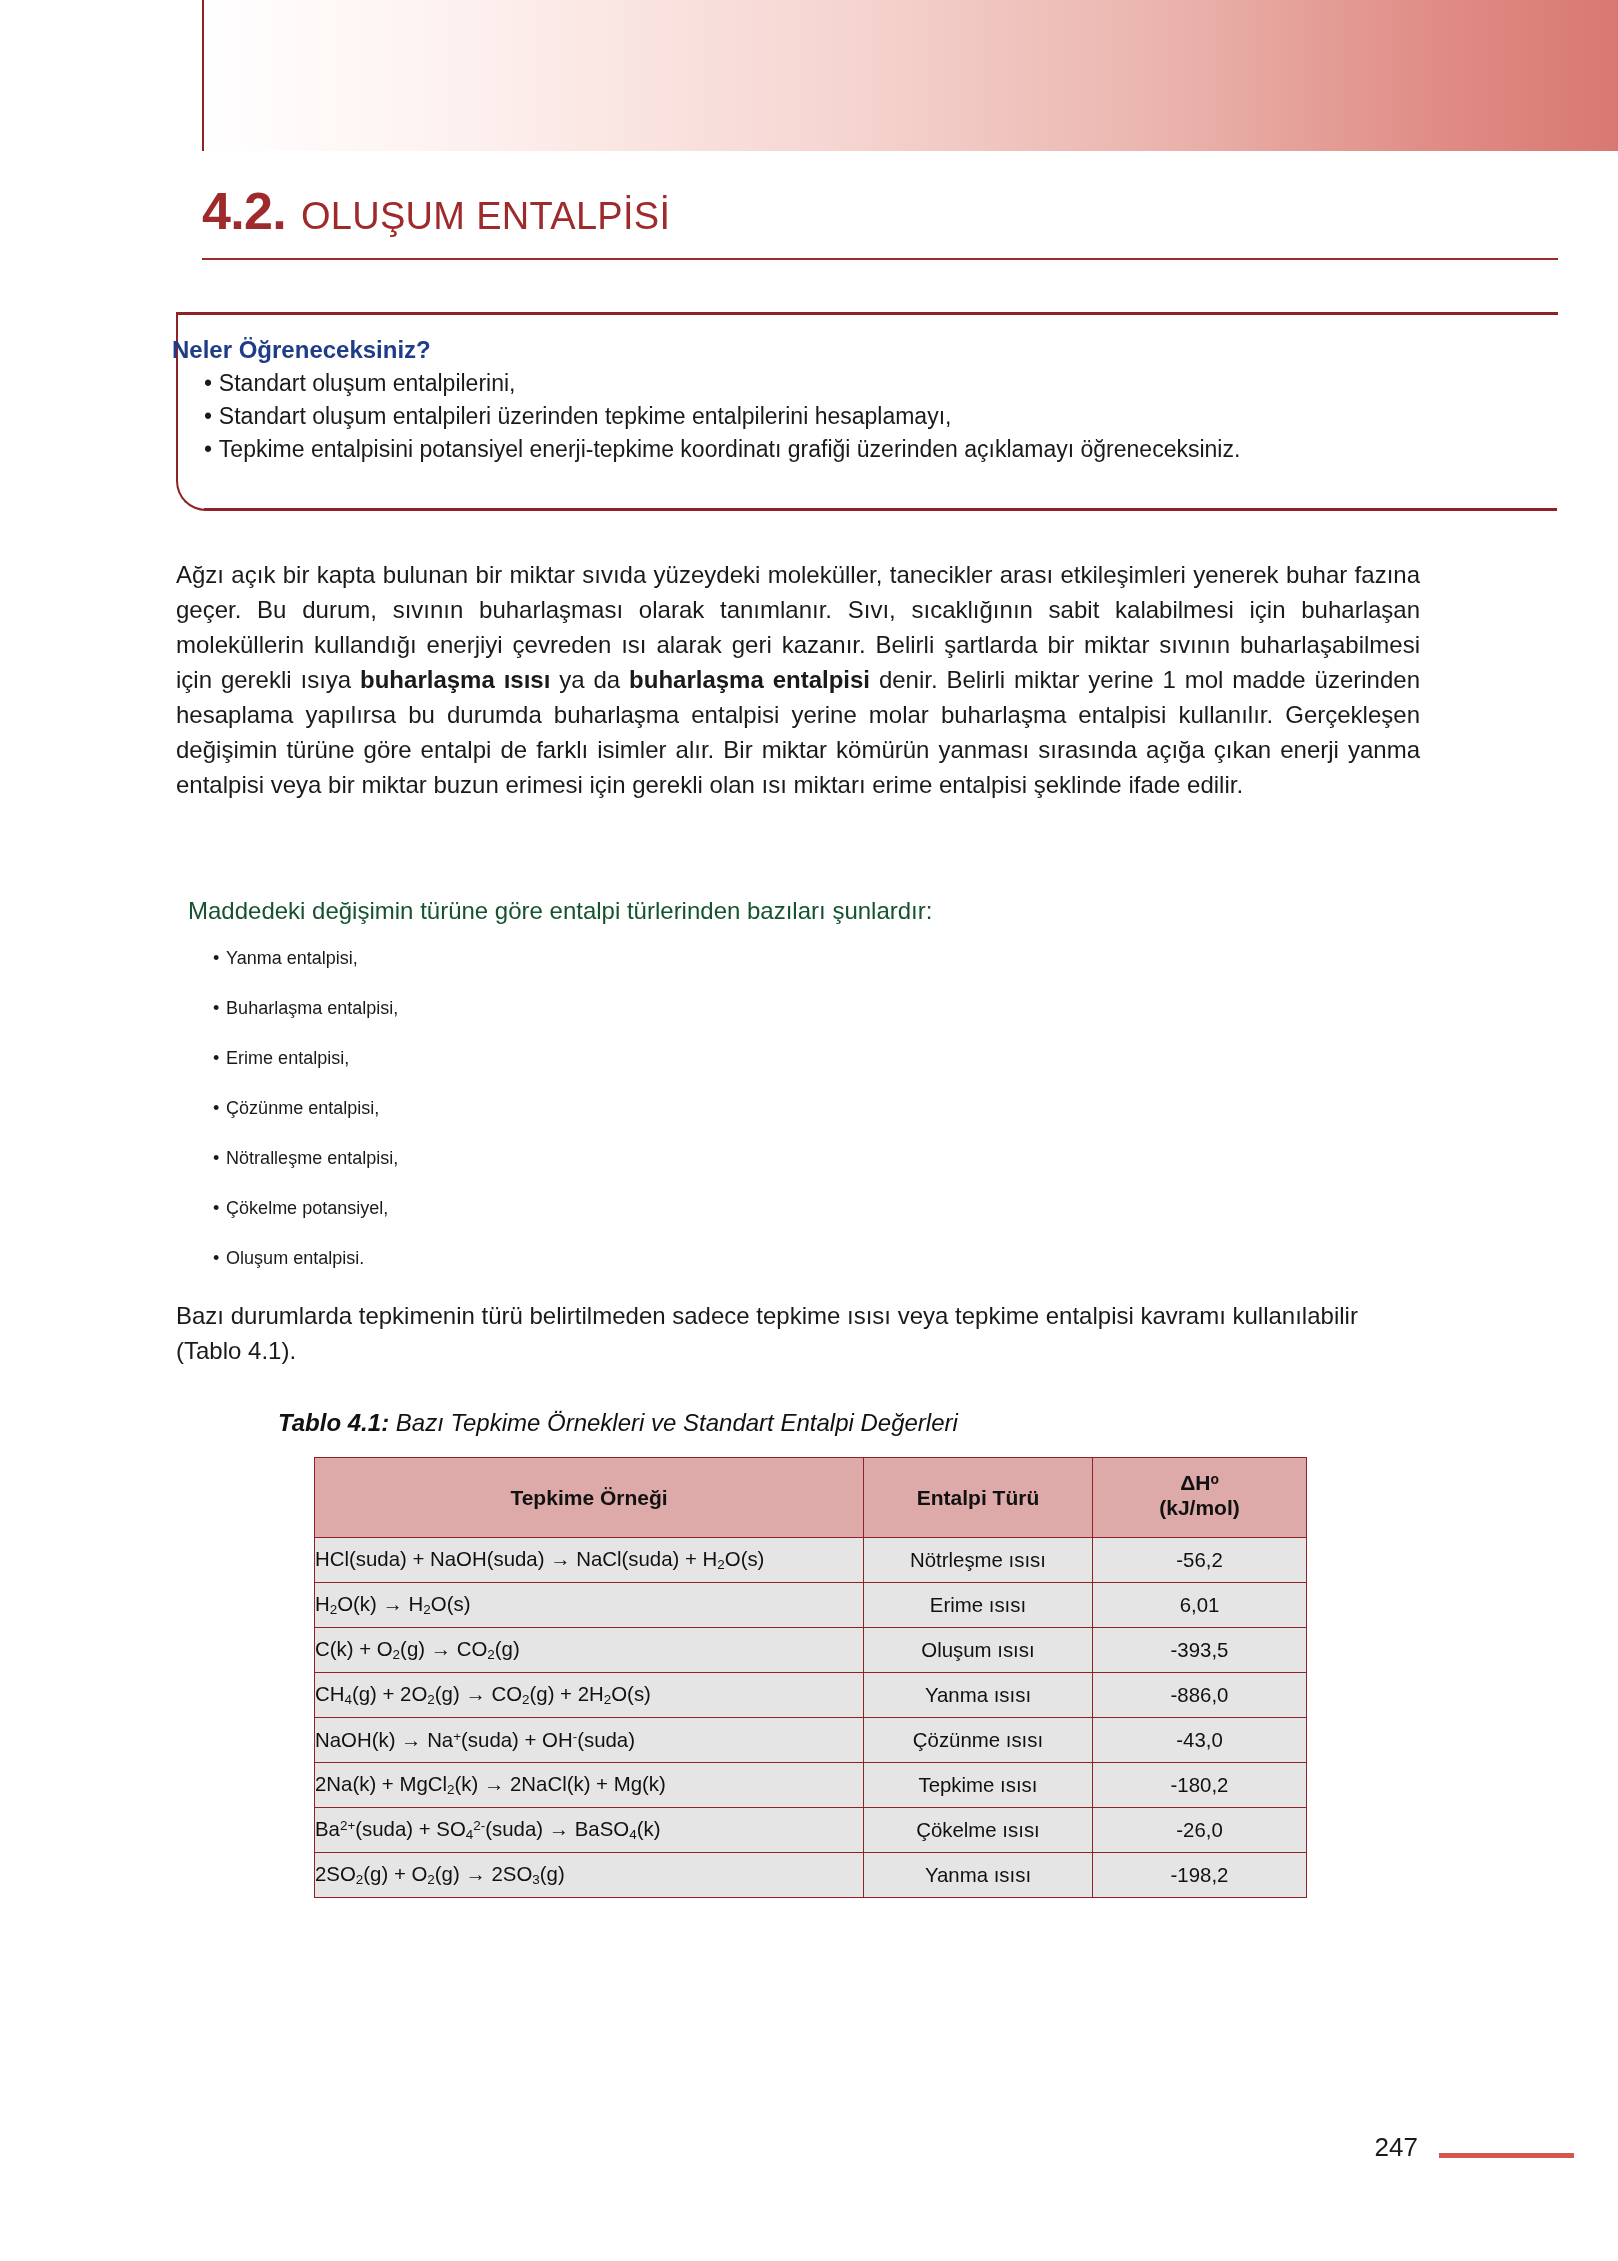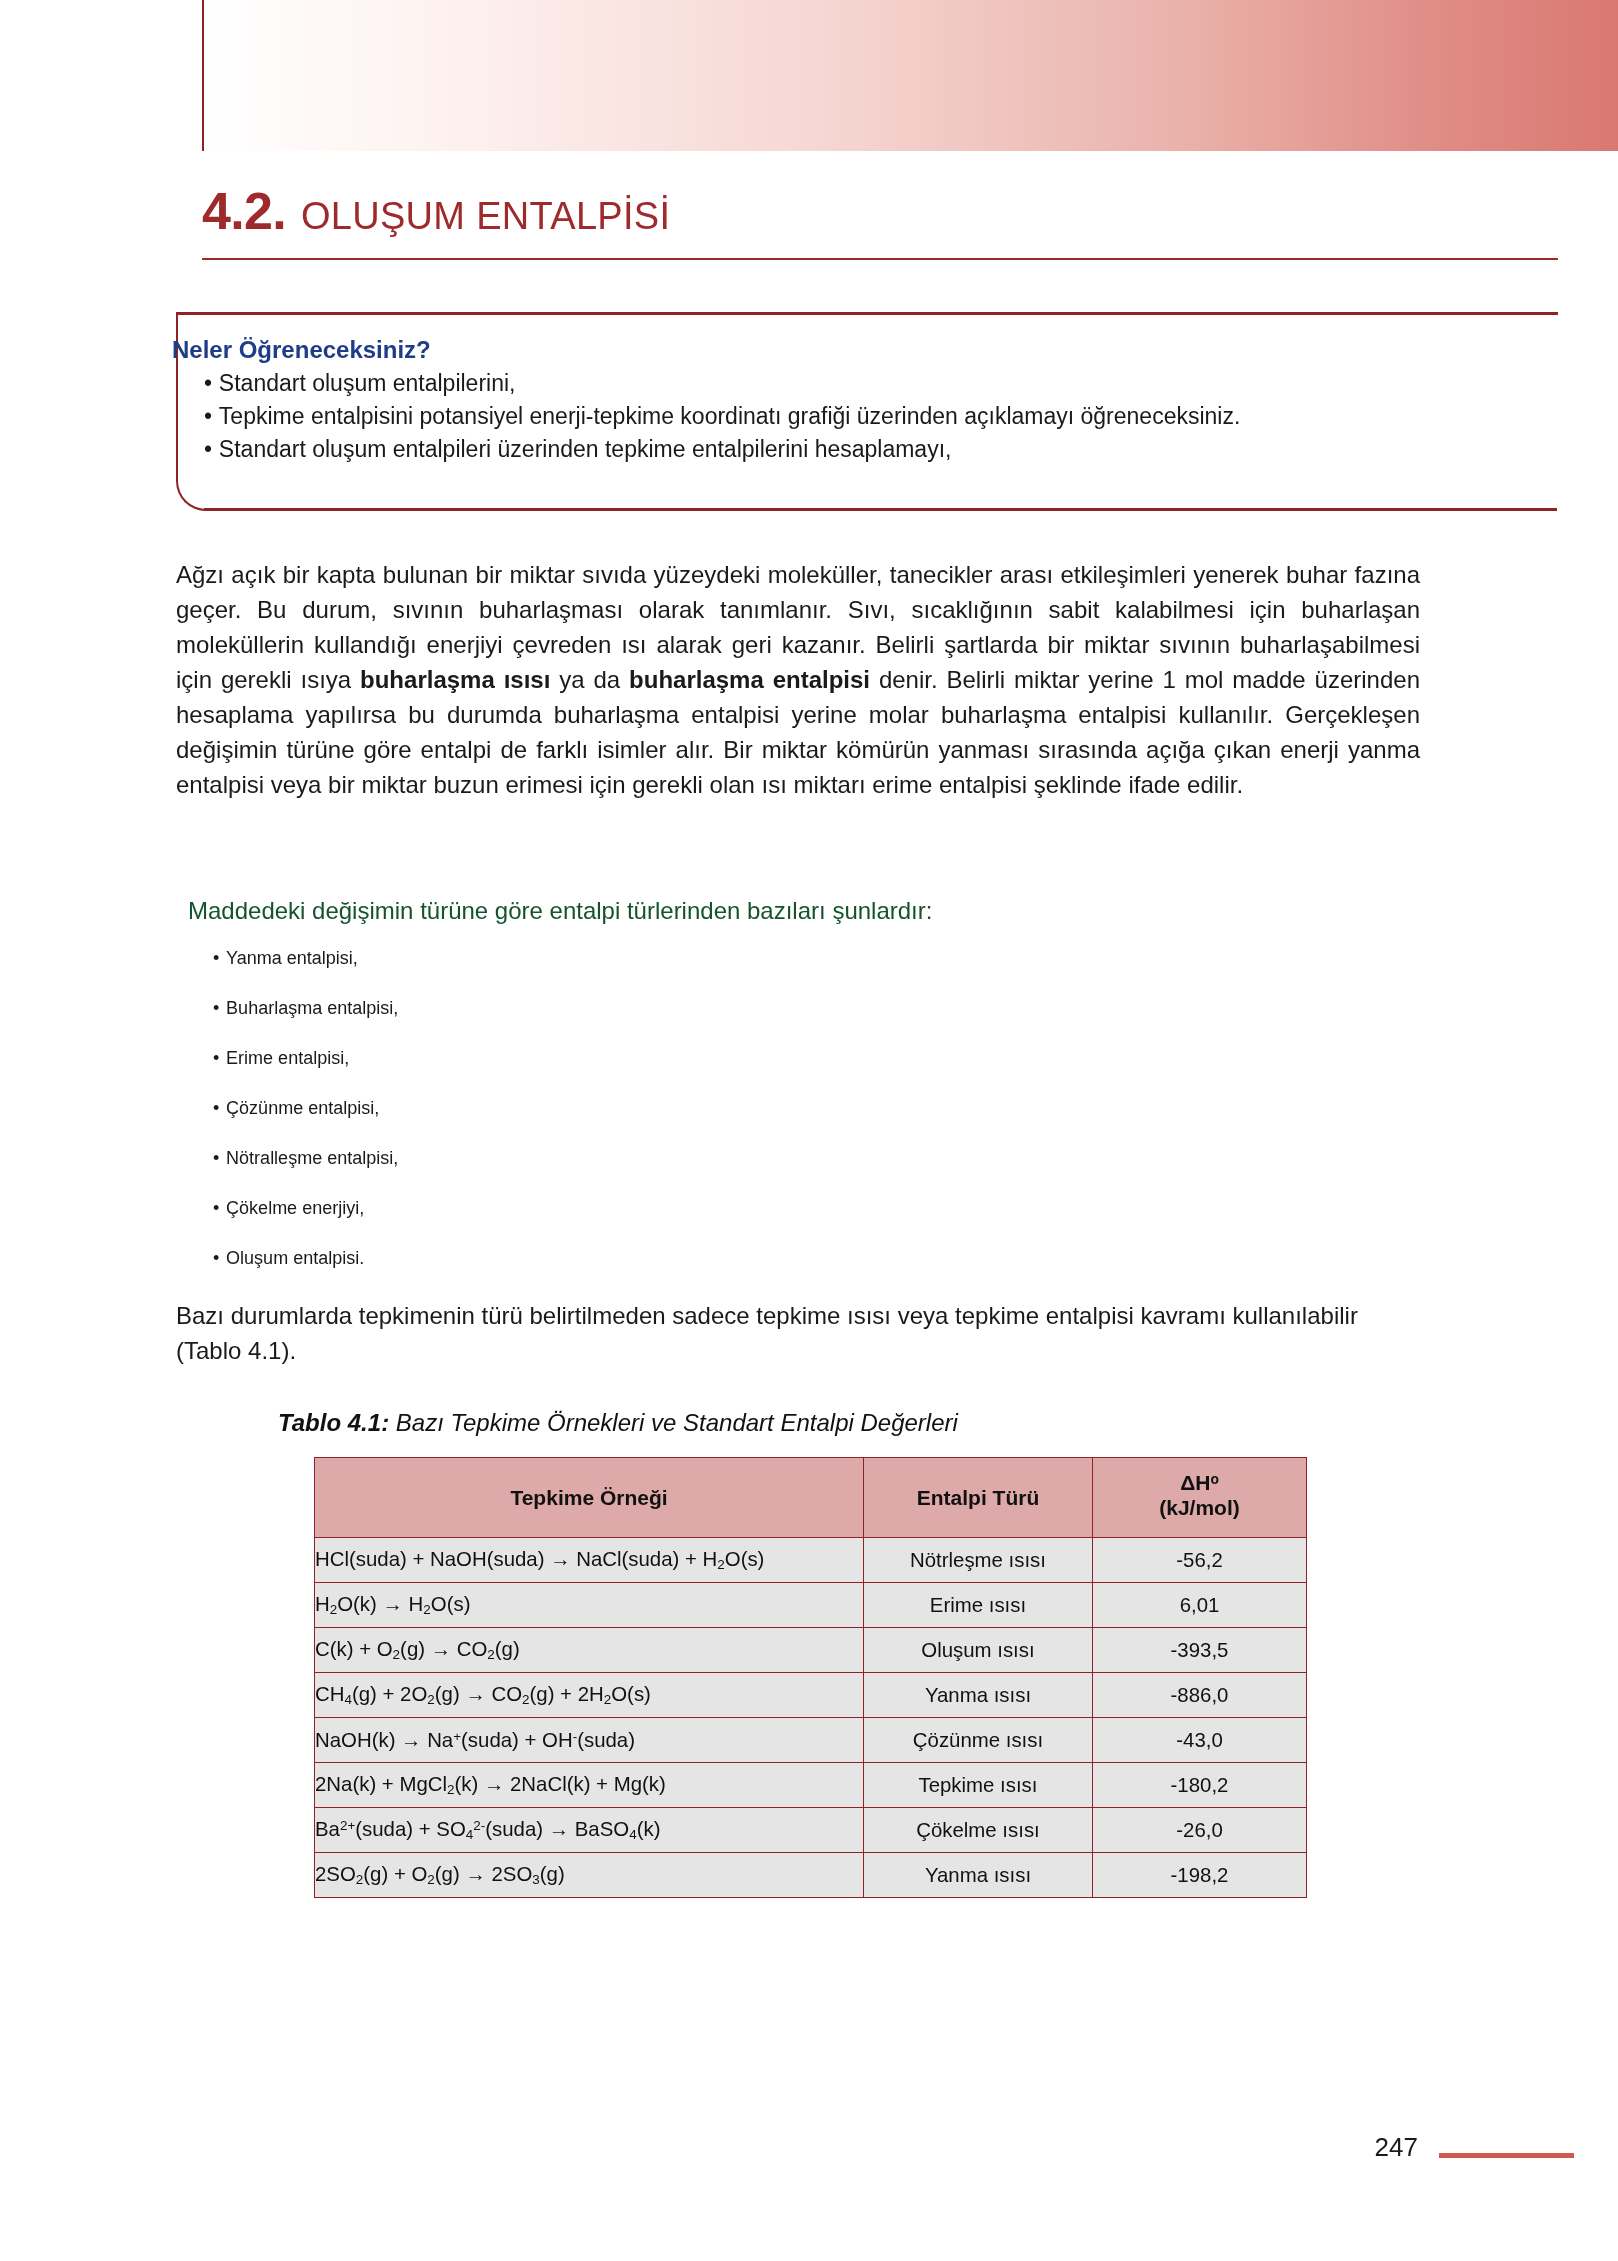--- a/index.html
+++ b/index.html
@@ -262,40 +262,40 @@
 
   <div class="learn-box-top"></div>
   <div class="learn-box"></div>
   <div class="learn-box-bottom"></div>
   <div class="learn-title">Neler Öğreneceksiniz?</div>
   <div class="learn-list">
     <div class="learn-item">
       <span class="dot">•</span><span>Standart oluşum entalpilerini,</span>
     </div>
     <div class="learn-item">
-      <span class="dot">•</span><span>Tepkime entalpisini potansiyel enerji-tepkime koordinatı grafiği üzerinden açıklamayı öğreneceksiniz.</span>
+      <span class="dot">•</span><span>Standart oluşum entalpileri üzerinden tepkime entalpilerini hesaplamayı,</span>
     </div>
     <div class="learn-item">
-      <span class="dot">•</span><span>Standart oluşum entalpileri üzerinden tepkime entalpilerini hesaplamayı,</span>
+      <span class="dot">•</span><span>Tepkime entalpisini potansiyel enerji-tepkime koordinatı grafiği üzerinden açıklamayı öğreneceksiniz.</span>
     </div>
   </div>
 
   <div class="body-block">
     <p class="para"><span>Ağzı açık bir kapta bulunan bir miktar sıvıda yüzeydeki moleküller, tanecikler arası etkileşimleri yenerek buhar fazına geçer. Bu durum, sıvının buharlaşması olarak tanımlanır. Sıvı, sıcaklığının sabit kalabilmesi için buharlaşan moleküllerin kullandığı enerjiyi çevreden ısı alarak geri kazanır. Belirli şartlarda bir miktar sıvının buharlaşabilmesi için gerekli ısıya </span><b>buharlaşma ısısı</b><span> ya da </span><b>buharlaşma entalpisi</b><span> denir. Belirli miktar yerine 1 mol madde üzerinden hesaplama yapılırsa bu durumda buharlaşma entalpisi yerine molar buharlaşma entalpisi kullanılır. Gerçekleşen değişimin türüne göre entalpi de farklı isimler alır. Bir miktar kömürün yanması sırasında açığa çıkan enerji yanma entalpisi veya bir miktar buzun erimesi için gerekli olan ısı miktarı erime entalpisi şeklinde ifade edilir.</span></p>
   </div>
 
   <p class="para2">Maddedeki değişimin türüne göre entalpi türlerinden bazıları şunlardır:</p>
 
   <div class="types-list">
     <div class="type-item"><span class="dot">•</span><span>Yanma entalpisi,</span></div>
     <div class="type-item"><span class="dot">•</span><span>Buharlaşma entalpisi,</span></div>
     <div class="type-item"><span class="dot">•</span><span>Erime entalpisi,</span></div>
     <div class="type-item"><span class="dot">•</span><span>Çözünme entalpisi,</span></div>
     <div class="type-item"><span class="dot">•</span><span>Nötralleşme entalpisi,</span></div>
-    <div class="type-item"><span class="dot">•</span><span>Çökelme enerjiyi,</span></div>
+    <div class="type-item"><span class="dot">•</span><span>Çökelme potansiyel,</span></div>
     <div class="type-item"><span class="dot">•</span><span>Oluşum entalpisi.</span></div>
   </div>
 
   <p class="para3">Bazı durumlarda tepkimenin türü belirtilmeden sadece tepkime ısısı veya tepkime entalpisi kavramı kullanılabilir (Tablo 4.1).</p>
 
   <div class="table-caption"><b>Tablo 4.1:</b><span> Bazı Tepkime Örnekleri ve Standart Entalpi Değerleri</span></div>
 
   <table class="enthalpy-table">
     <colgroup>
       <col class="col-eq">

